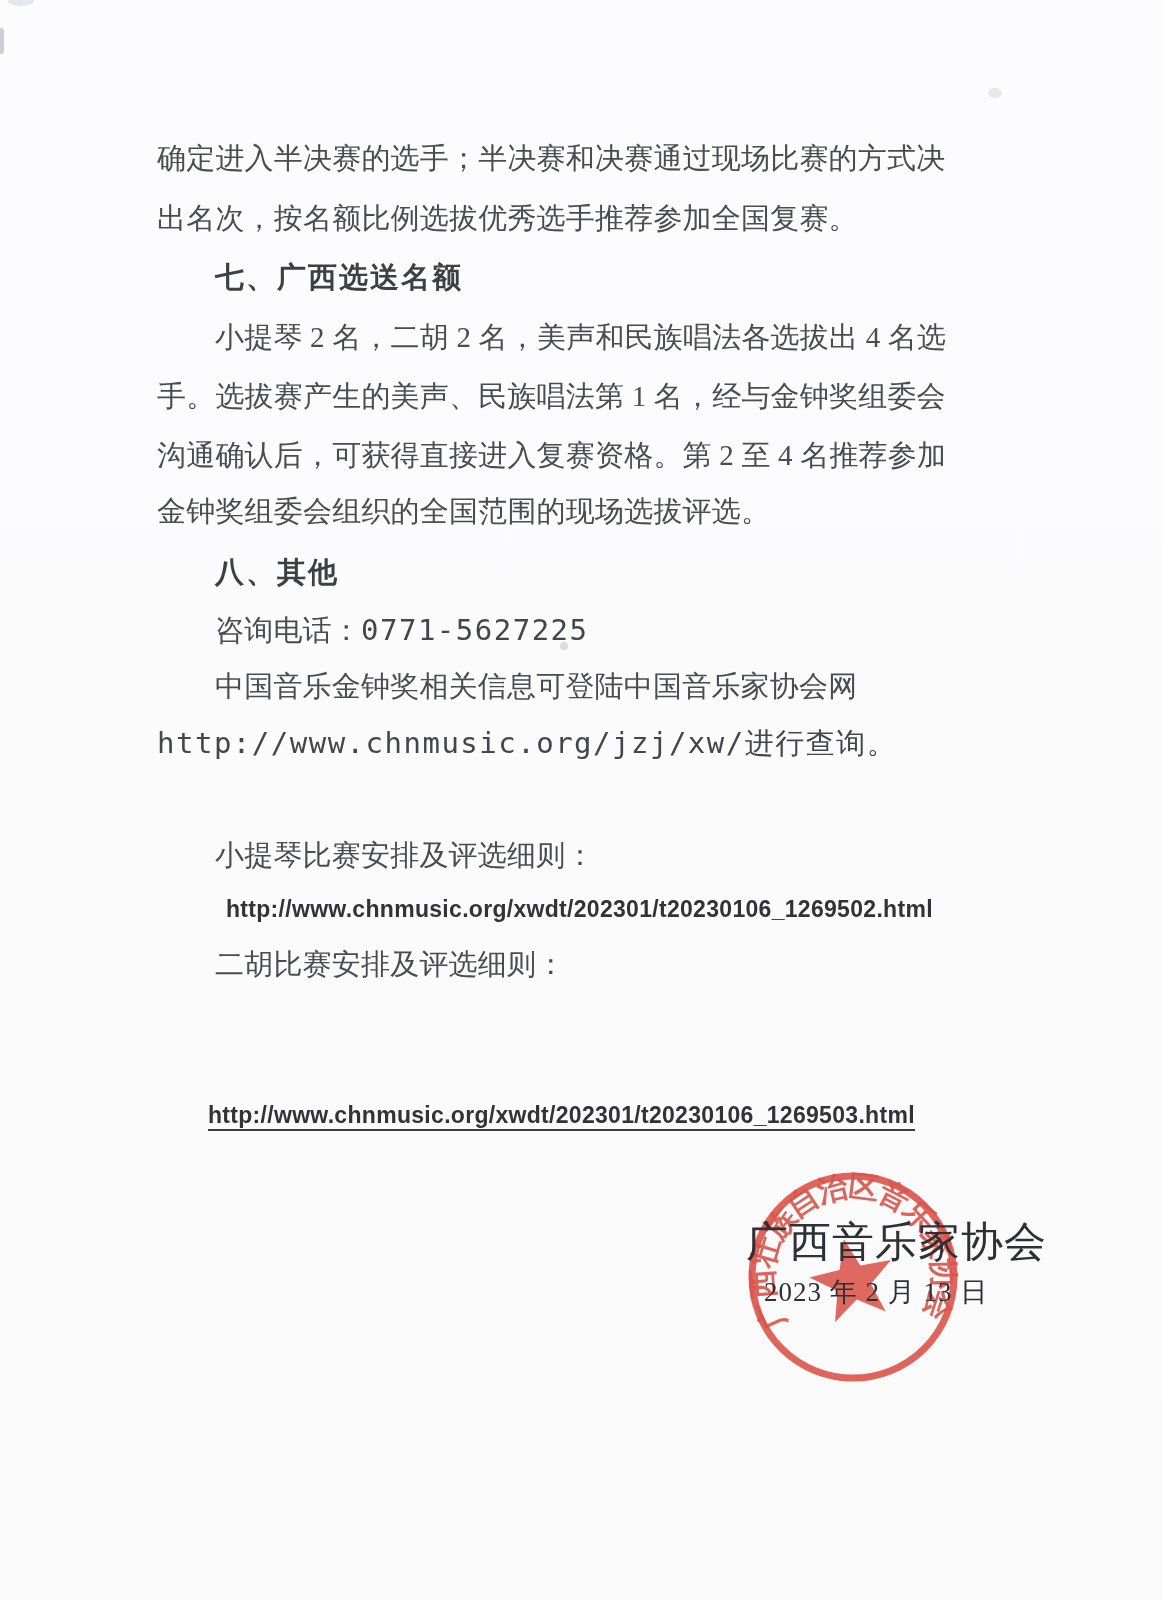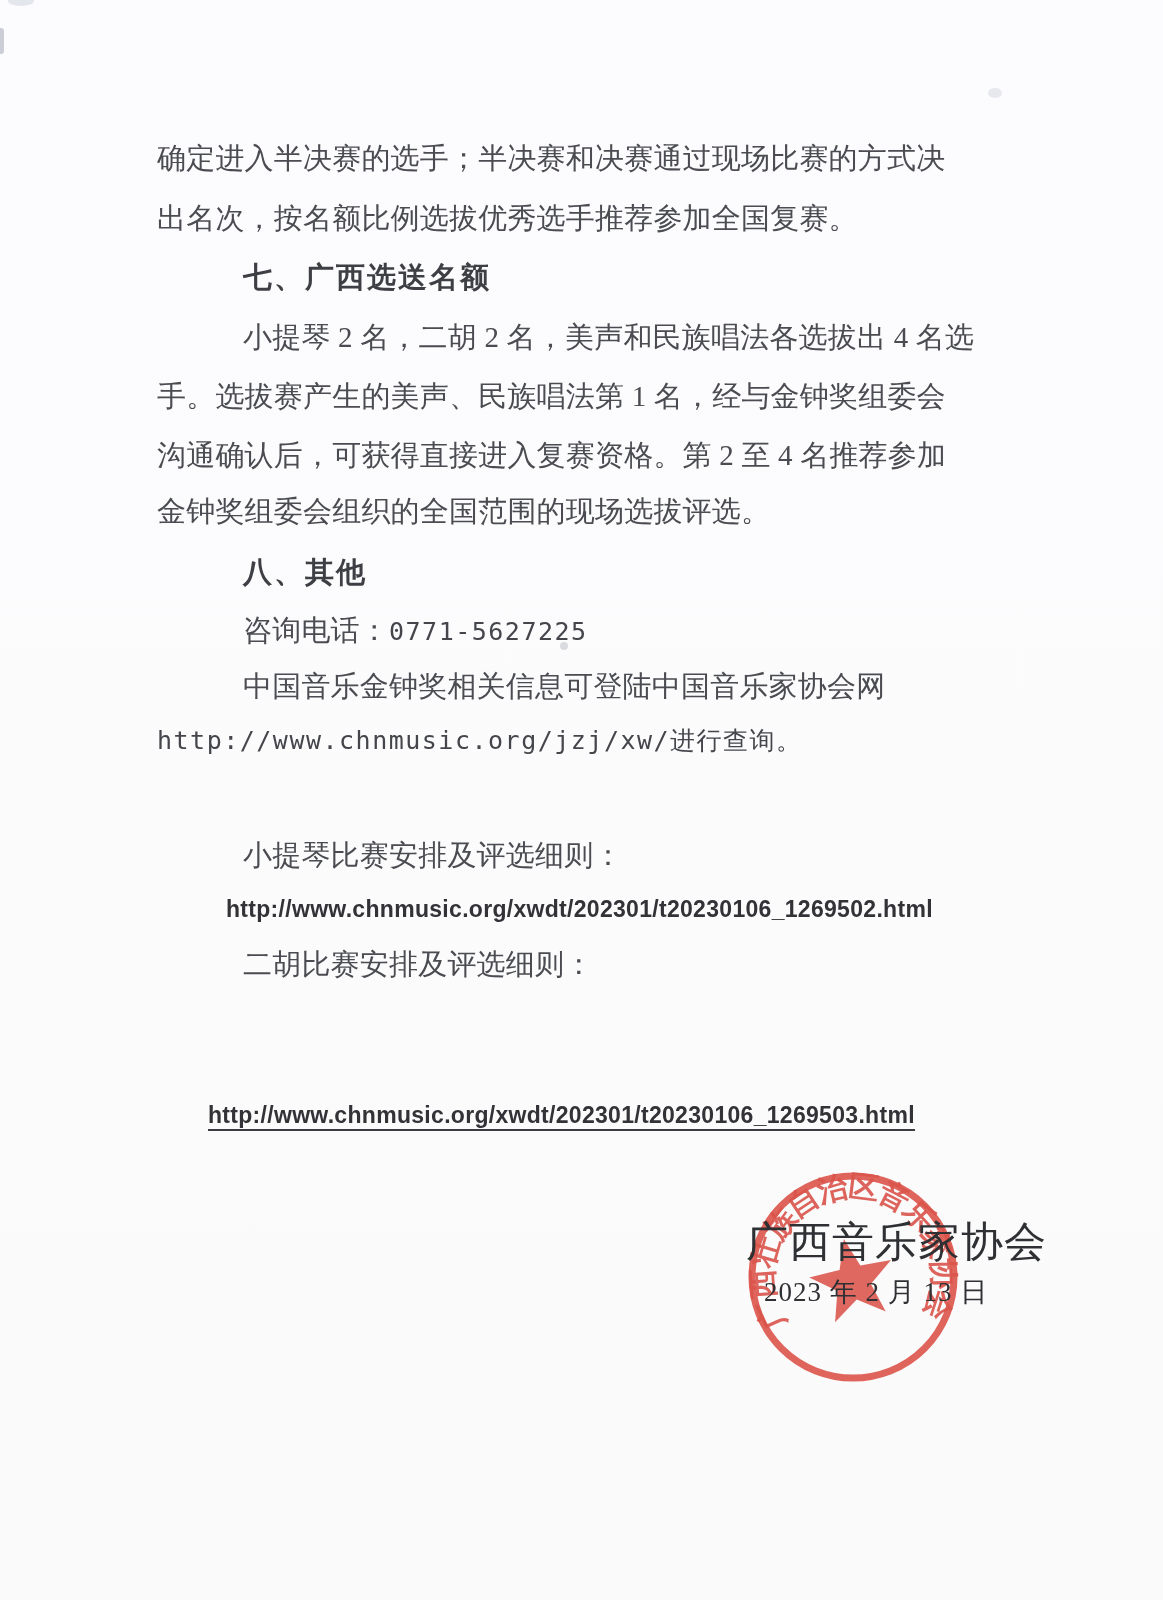--- a/index.html
+++ b/index.html
@@ -21,26 +21,26 @@
   .sm3{left:560px;top:642px;width:8px;height:8px;background:#b9bcc4;opacity:.5;}
   .sm4{left:988px;top:88px;width:14px;height:10px;background:#d8dbe2;opacity:.6;}
 
   .ln{
     position:absolute;
     white-space:nowrap;
     color:#4b4c51;
     font-size:29px;
     letter-spacing:0.2px;
   }
-  .indent{left:215px;margin-left:28px;}
+  .indent{left:215px;}
   .margin{left:157px;}
   .bold{font-weight:bold;color:#3e3f44;}
   .mono{
     font-family:"DejaVu Sans Mono","Liberation Mono",monospace;
-    font-size:25px;
+    font-size:29px;
     letter-spacing:1.5px;
     color:#45464b;
   }
   .urlsans{
     font-family:"Liberation Sans","DejaVu Sans",sans-serif;
     font-size:23px;
     font-weight:600;
     letter-spacing:0.3px;
     color:#323237;
   }

